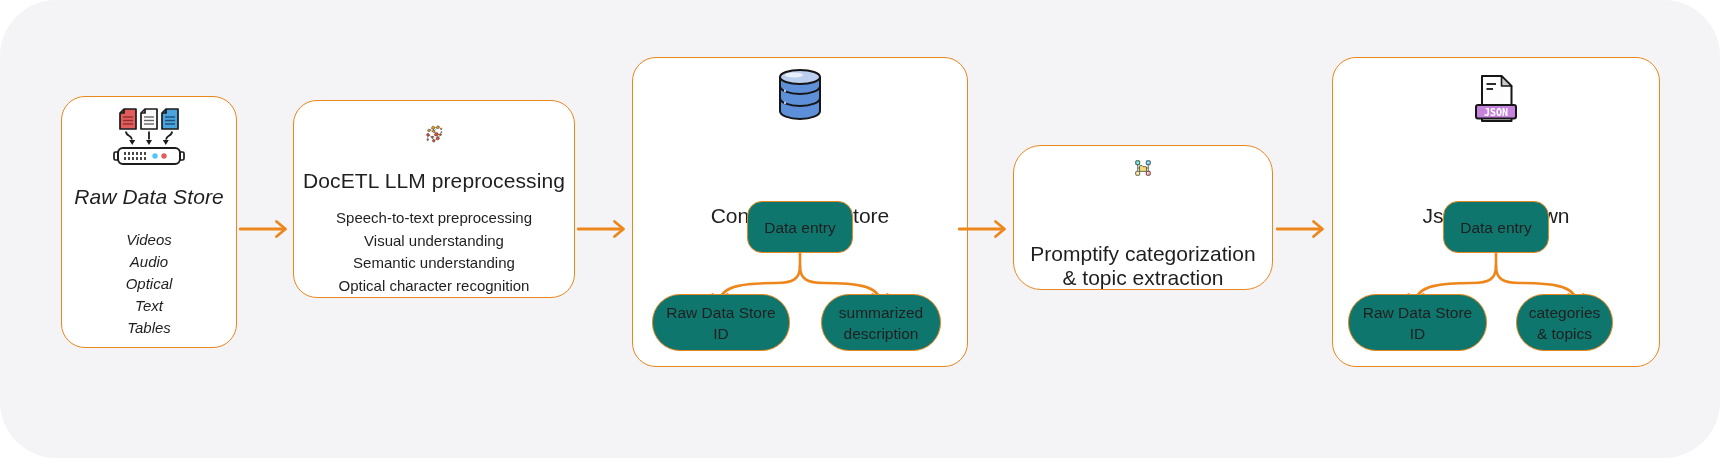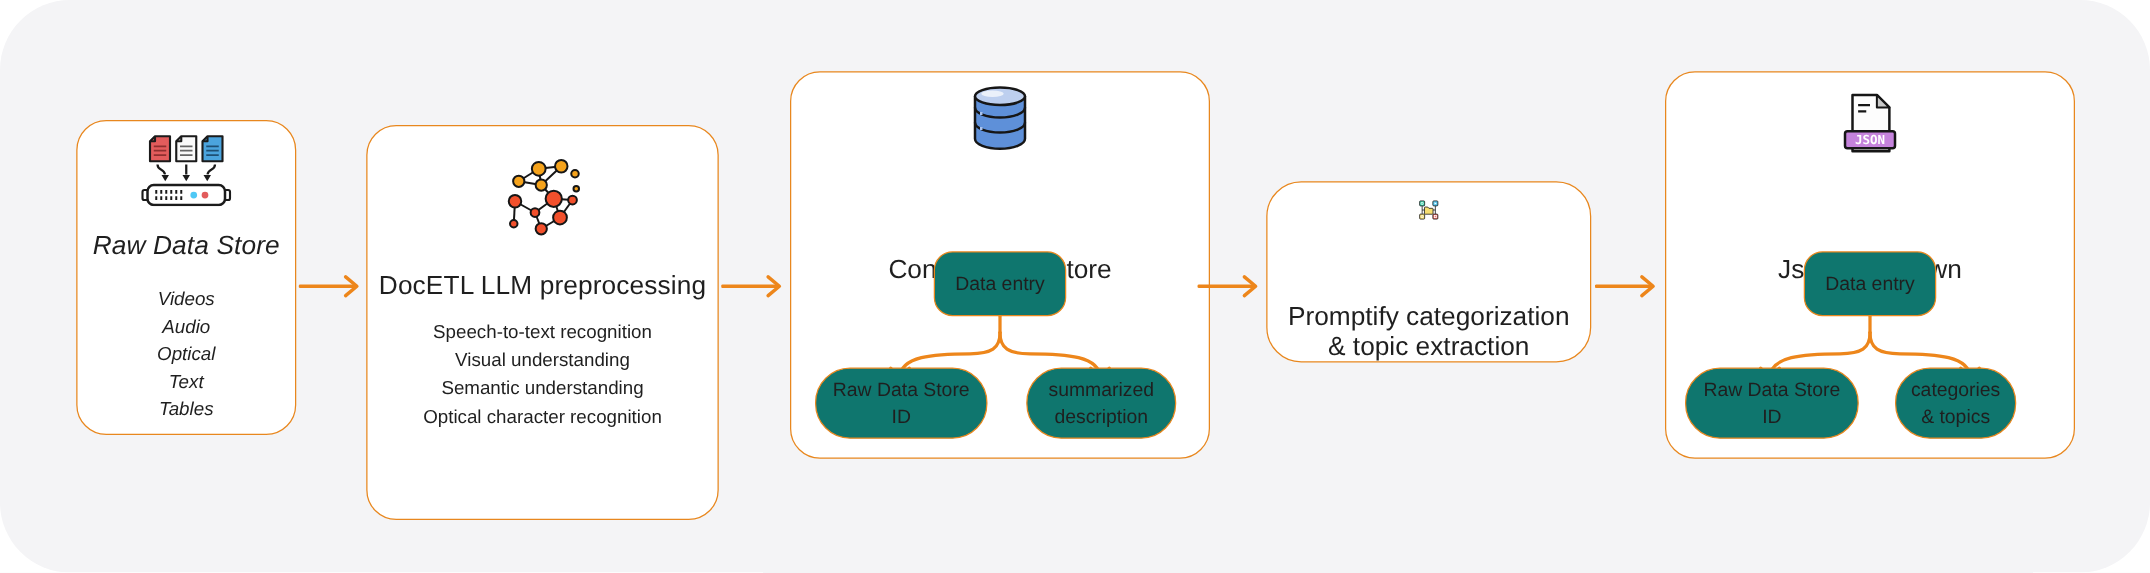--- a/index.html
+++ b/index.html
@@ -3,21 +3,21 @@
 <meta charset="utf-8">
 <style>
   html,body{margin:0;padding:0;background:#ffffff;}
   .canvas{position:relative;width:1720px;height:458px;background:#ffffff;
           font-family:"Liberation Sans",sans-serif;color:#1f1f1f;overflow:hidden;}
   .panel{position:absolute;inset:0;background:#f4f4f6;border-radius:56px;}
   .node{position:absolute;background:#ffffff;border:1.6px solid #E8871E;
         border-radius:24px;box-sizing:border-box;}
   .flexnode{display:flex;flex-direction:column;align-items:center;}
   .n1{left:61px;top:96px;width:176px;height:252px;padding-top:8px;font-style:italic;}
-  .n2{left:293px;top:100px;width:282px;height:316px;padding-top:20px;}
+  .n2{left:293px;top:100px;width:282px;height:198px;padding-top:20px;}
   .n3{left:632px;top:57px;width:336px;height:310px;}
   .n4{left:1013px;top:145px;width:260px;height:145px;padding-top:12px;border-radius:28px;gap:40px;}
   .n5{left:1332px;top:57px;width:328px;height:310px;}
   .title{font-size:21px;letter-spacing:.1px;white-space:nowrap;}
   .list{font-size:15px;text-align:center;}
   .n1 .ic{margin-top:2px}
   .n1 .title{margin-top:20px}
   .n1 .list{margin-top:20px;line-height:22px;}
   .n2 .ic{margin-top:4px}
   .n2 .title{margin-top:26px}
@@ -148,21 +148,21 @@
           <circle cx="11" cy="36" r="5"></circle>
         <circle cx="57" cy="35" r="3.5"></circle>
           <circle cx="27" cy="45" r="3.5"></circle>
         <circle cx="47" cy="49" r="5.5"></circle>
           <circle cx="10" cy="54" r="3"></circle>
         <circle cx="32" cy="58" r="4.5"></circle>
       </g>
     </svg>
     <div class="title">DocETL LLM preprocessing</div>
     <div class="list">
-      <div>Speech-to-text recognition</div>
+      <div>Speech-to-text preprocessing</div>
       <div>Visual understanding</div>
       <div>Semantic understanding</div>
       <div>Optical character recognition</div>
     </div>
   </div>
 
   <svg class="harrow" style="left:577px" width="52" height="20" viewBox="0 0 52 20">
     <g stroke="#ED861B" stroke-width="2.8" fill="none" stroke-linecap="round" stroke-linejoin="round">
       <path d="M1,10 H45"></path>
         <path d="M37.5,2.5 L46.5,10 L37.5,17.5"></path>

